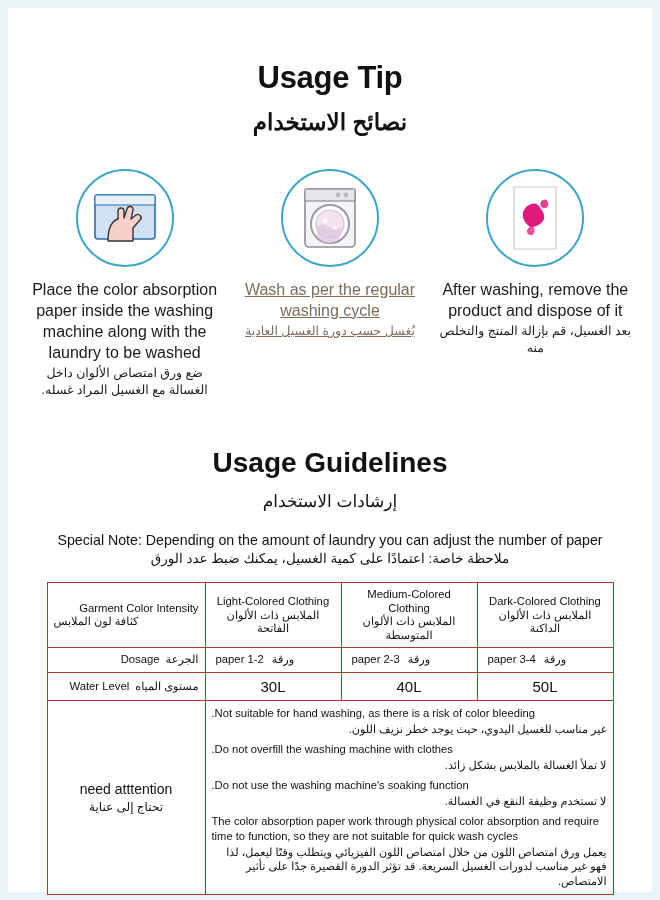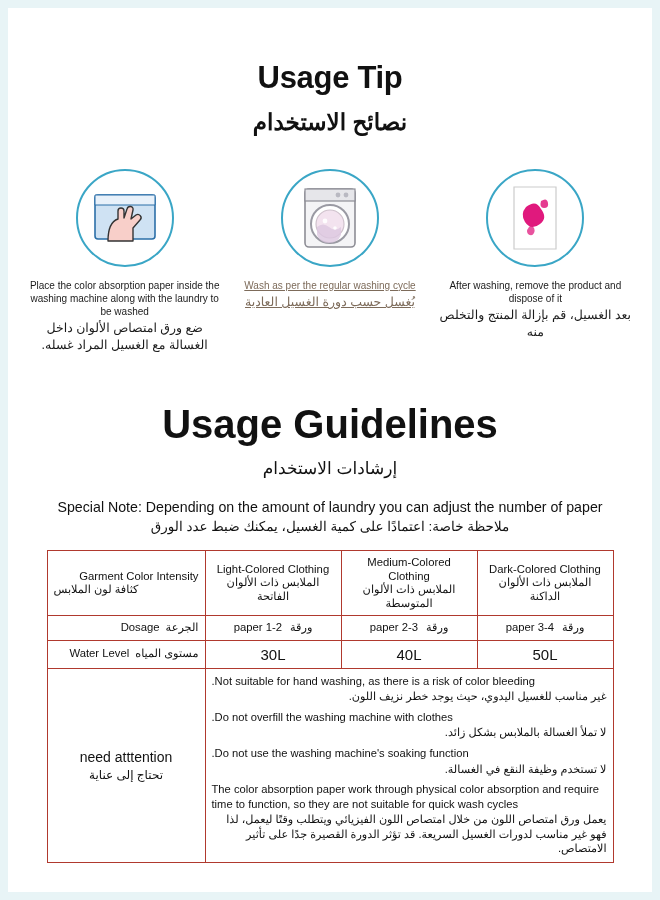--- a/index.html
+++ b/index.html
@@ -68,21 +68,21 @@
     width: 94px;
     height: 94px;
     border-radius: 50%;
     border: 2px solid #3aa6c6;
     background: #ffffff;
     margin: 0 auto;
     position: relative;
     overflow: hidden;
   }
   .step-en {
-    font-size: 10px;
+    font-size: 16px;
     line-height: 1.32;
     color: #1b1b1b;
     margin-top: 12px;
   }
   .step-ar {
     font-size: 12.5px;
     line-height: 1.32;
     color: #1b1b1b;
     direction: rtl;
     margin-top: 2px;
@@ -92,21 +92,21 @@
     color: #7d6b5a;
     text-decoration: underline;
   }
 
   
   .guide-heading {
     text-align: center;
     margin-top: 50px;
   }
   .guide-title {
-    font-size: 40px;
+    font-size: 28px;
     font-weight: bold;
     color: #111111;
     line-height: 1.05;
   }
   .guide-title-ar {
     font-size: 17px;
     font-weight: normal;
     color: #111111;
     direction: rtl;
     margin-top: 13px;
@@ -164,21 +164,21 @@
     display: flex;
     justify-content: flex-end;
     align-items: center;
     gap: 6px;
   }
   .dose {
     text-align: left;
   }
   .dose .row2 {
     display: flex;
-    justify-content: center;
+    justify-content: flex-start;
     align-items: center;
     gap: 8px;
     padding: 0 4px;
   }
   .water {
     text-align: center;
     font-size: 15px;
     font-weight: normal;
     color: #111111;
   }

